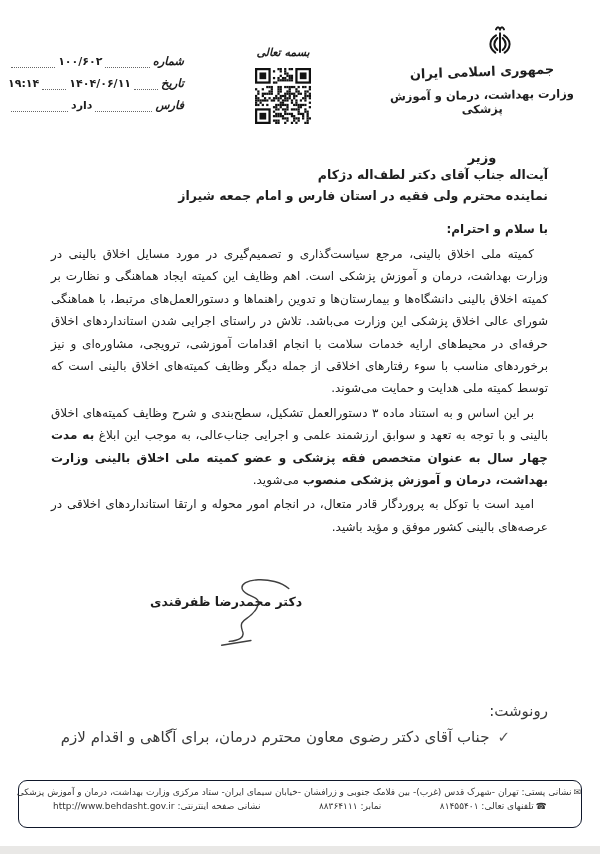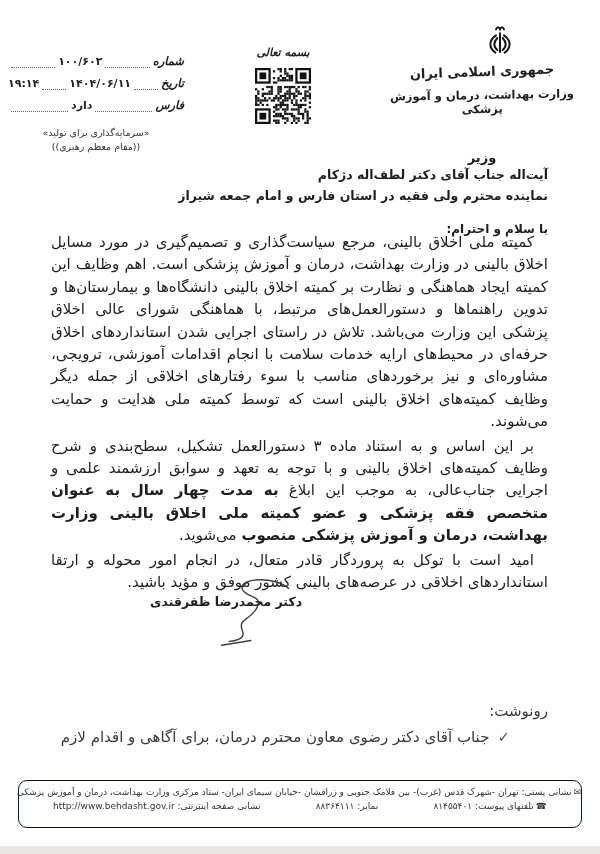--- a/index.html
+++ b/index.html
@@ -21,21 +21,21 @@
   .lead{flex:1;border-bottom:1px dotted #666;height:9px;margin:0 3px;min-width:6px;}
   .meta-value{font-weight:bold;white-space:nowrap;}
   .meta-time{font-weight:bold;white-space:nowrap;margin-right:0;}
   .slogan{position:absolute;top:124px;left:12px;width:168px;text-align:center;
           font-size:9.5px;color:#333;}
   .slogan div{margin-top:3px;}
   
   .addressee{position:absolute;top:164px;right:52px;font-weight:bold;
              font-size:12.5px;line-height:21px;}
   .salutation{position:absolute;top:222px;right:52px;font-weight:bold;font-size:12px;}
-  .body-text{position:absolute;top:231px;right:52px;width:497px;font-size:15px;
+  .body-text{position:absolute;top:243px;right:52px;width:497px;font-size:12px;
              line-height:22.4px;text-align:justify;}
   .body-text p{margin:0;text-indent:14px;}
   .body-text p + p{margin-top:2px;}
   .b{font-weight:bold;}
   
   .sig-name{position:absolute;top:594px;left:150px;font-weight:bold;font-size:12.5px;
             white-space:nowrap;}
   .scribble{position:absolute;top:577px;left:198px;}
   
   .cc{position:absolute;top:702px;right:52px;width:500px;font-size:15px;color:#3a3a3a;}
@@ -311,24 +311,20 @@
       <span class="meta-time">۱۹:۱۴</span>
     </div>
     <div class="meta-row">
       <span class="meta-label">فارس</span>
       <span class="lead"></span>
       <span class="meta-value">دارد</span>
       <span class="lead"></span>
     </div>
   </div>
 
-  <div class="slogan">
-    <div>«سرمایه‌گذاری برای تولید»</div>
-    <div>((مقام معظم رهبری))</div>
-  </div>
 
   <div class="addressee">
     <div>آیت‌اله جناب آقای دکتر لطف‌اله دژکام</div>
     <div>نماینده محترم ولی فقیه در استان فارس و امام جمعه شیراز</div>
   </div>
 
   <div class="salutation">با سلام و احترام:</div>
 
   <div class="body-text">
     <p>کمیته ملی اخلاق بالینی، مرجع سیاست‌گذاری و تصمیم‌گیری در مورد مسایل اخلاق بالینی در وزارت بهداشت، درمان و آموزش پزشکی است. اهم وظایف این کمیته ایجاد هماهنگی و نظارت بر کمیته اخلاق بالینی دانشگاه‌ها و بیمارستان‌ها و تدوین راهنماها و دستورالعمل‌های مرتبط، با هماهنگی شورای عالی اخلاق پزشکی این وزارت می‌باشد. تلاش در راستای اجرایی شدن استانداردهای اخلاق حرفه‌ای در محیط‌های ارایه خدمات سلامت با انجام اقدامات آموزشی، ترویجی، مشاوره‌ای و نیز برخوردهای مناسب با سوء رفتارهای اخلاقی از جمله دیگر وظایف کمیته‌های اخلاق بالینی است که توسط کمیته ملی هدایت و حمایت می‌شوند.</p>
@@ -348,21 +344,21 @@
     <div>رونوشت:</div>
     <div class="cc-item"><span class="cc-check">✓</span><span>جناب آقای دکتر رضوی معاون محترم درمان، برای آگاهی و اقدام لازم</span></div>
   </div>
 
   <div class="footer-box">
     <div class="footer-line1">
       <span class="icon">✉</span><span>نشانی پستی: تهران -شهرک قدس (غرب)- بین فلامک جنوبی و زرافشان -خیابان سیمای ایران- ستاد مرکزی وزارت بهداشت، درمان و آموزش پزشکی</span>
     </div>
     <div class="footer-line2">
       <span class="seg">
-        <span class="icon">☎</span><span>تلفنهای پیوست:</span>
+        <span class="icon">☎</span><span>تلفنهای تعالی:</span>
         <span>۸۱۴۵۵۴۰۱</span>
       </span>
       <span class="seg">
         <span>نمابر:</span>
         <span>۸۸۳۶۴۱۱۱</span>
       </span>
       <span class="seg">
         <span>نشانی صفحه اینترنتی:</span>
         <span dir="ltr">http://www.behdasht.gov.ir</span>
       </span>

